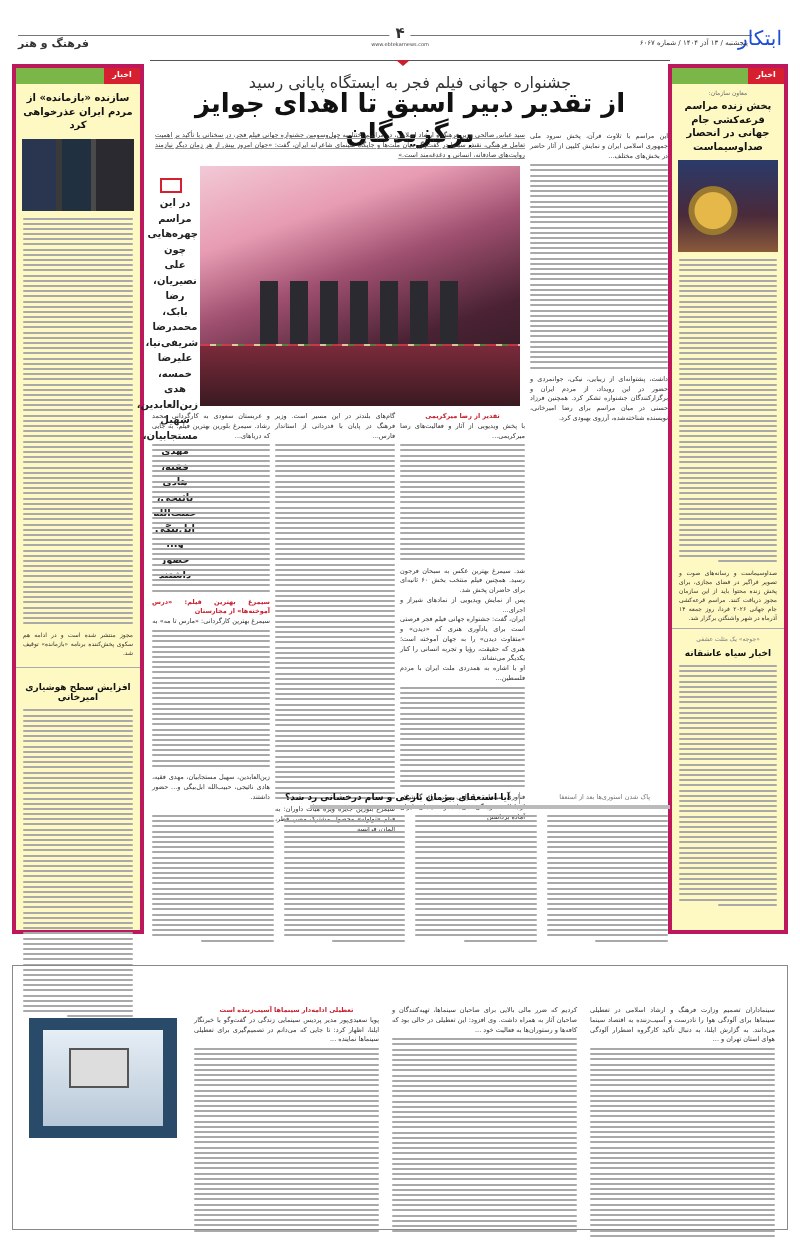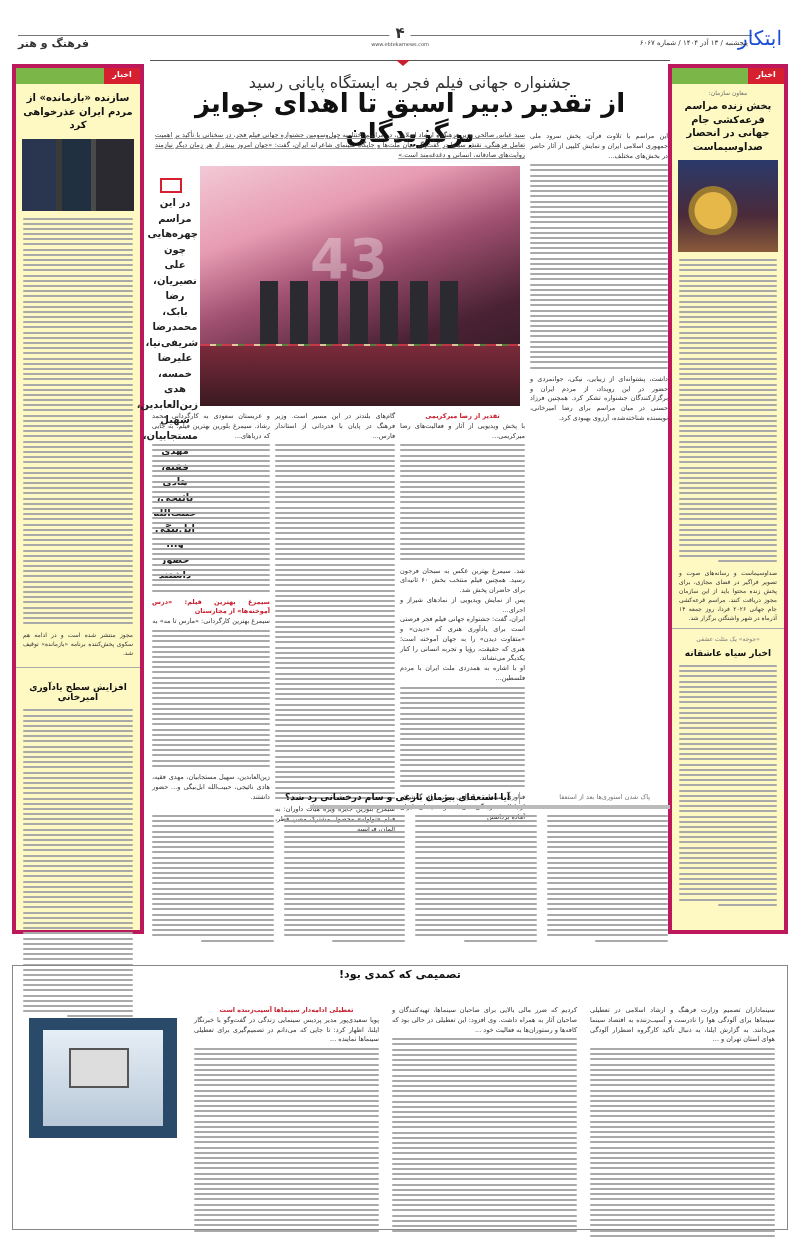--- a/index.html
+++ b/index.html
@@ -288,21 +288,21 @@
       <div class="tl"></div>
       <div class="tl"></div>
       <div class="tl"></div>
       <div class="tl"></div>
       <div class="tl"></div>
       <div class="tl"></div>
       <div class="tl"></div>
   </div>
   <div class="col" style="padding:0 7px; font-size:6px;">مجوز منتشر شده است و در ادامه هم سکوی پخش‌کننده برنامه «بازمانده» توقیف شد.</div>
   <div style="border-top:1px solid #aaa; margin-top:10px;"></div>
-  <div class="subhead" style="margin-top:14px;">افزایش سطح یادآوری امیرخانی</div>
+  <div class="subhead" style="margin-top:14px;">افزایش سطح هوشیاری امیرخانی</div>
   <div class="textlines">
     <div class="tl"></div>
       <div class="tl"></div>
       <div class="tl"></div>
       <div class="tl"></div>
       <div class="tl"></div>
       <div class="tl"></div>
       <div class="tl"></div>
       <div class="tl"></div>
       <div class="tl"></div>
@@ -405,21 +405,20 @@
       <div class="tl"></div>
       <div class="tl"></div>
       <div class="tl"></div>
       <div class="tl"></div>
       <div class="tl"></div>
   </div>
   <p>داشت، پشتوانه‌ای از زیبایی، نیکی، جوانمردی و حضور در این رویداد، از مردم ایران و برگزارکنندگان جشنواره تشکر کرد. همچنین فرزاد حسنی در میان مراسم برای رضا امیرخانی، نویسنده شناخته‌شده، آرزوی بهبودی کرد.</p>
 </div>
 
 <div class="abs mainphoto">
-  <div class="stage-num">43</div>
   <div class="people"></div>
   <div class="flowers"></div>
   <div class="stage-floor"></div>
 </div>
 
 <div class="abs quote-icon"></div>
 <div class="abs sidequote">
   <div>در این مراسم</div>
   <div>چهره‌هایی</div>
   <div>چون علی</div>
@@ -750,21 +749,20 @@
       <div class="tl"></div>
     <div class="tl"></div>
       <div class="tl"></div>
       <div class="tl"></div>
       <div class="tl"></div>
       <div class="tl short"></div>
   </div>
 </div>
 
 <div class="abs bottombox">
-  <div class="bt">تصمیمی که کمدی بود!</div>
 
   <div class="abs col" style="right:12px; width:185px; top:40px;">
     <p>سینماداران تصمیم وزارت فرهنگ و ارشاد اسلامی در تعطیلی سینماها برای آلودگی هوا را نادرست و آسیب‌زننده به اقتصاد سینما می‌دانند. به گزارش ایلنا، به دنبال تأکید کارگروه اضطرار آلودگی هوای استان تهران و ...</p>
     <div class="textlines" style="padding:3px 0;">
       <div class="tl"></div>
         <div class="tl"></div>
         <div class="tl"></div>
         <div class="tl"></div>
         <div class="tl"></div>
         <div class="tl"></div>

